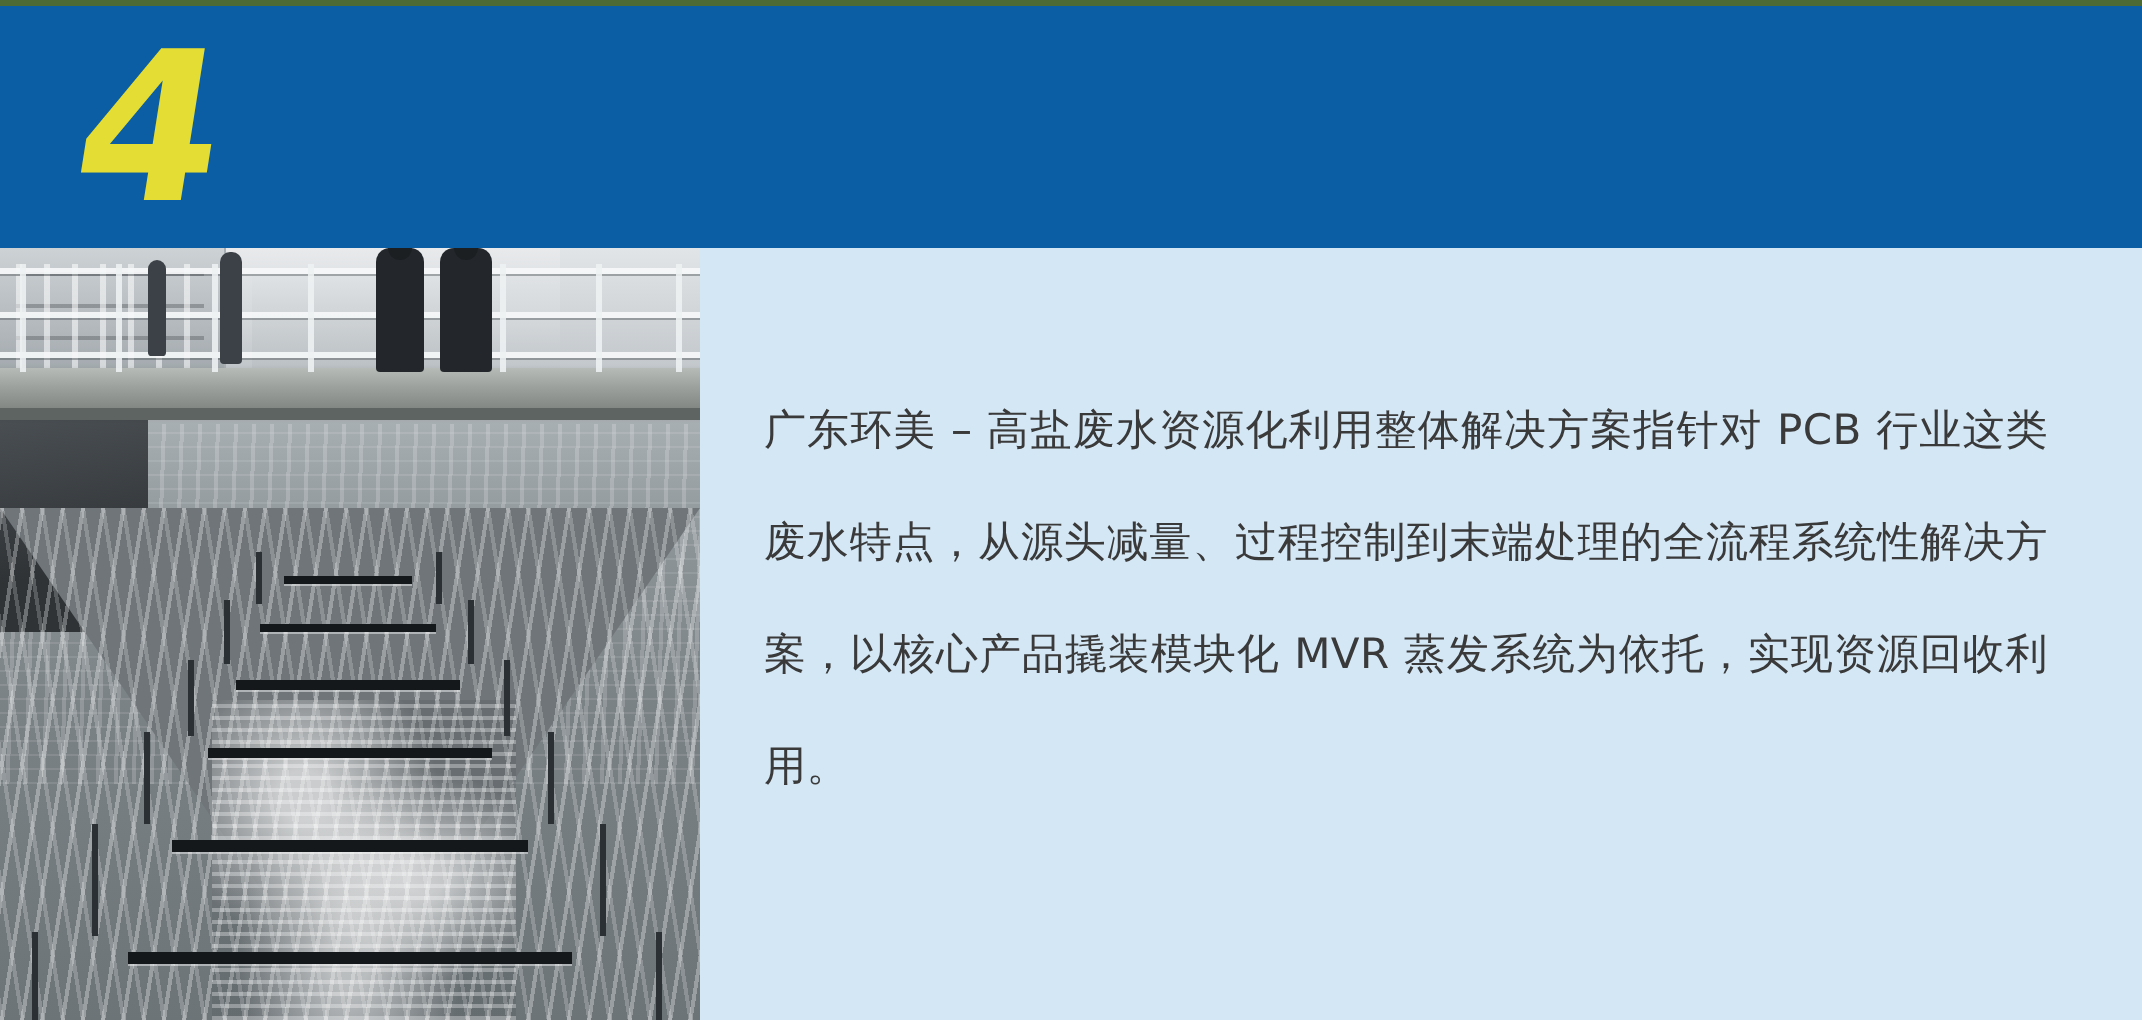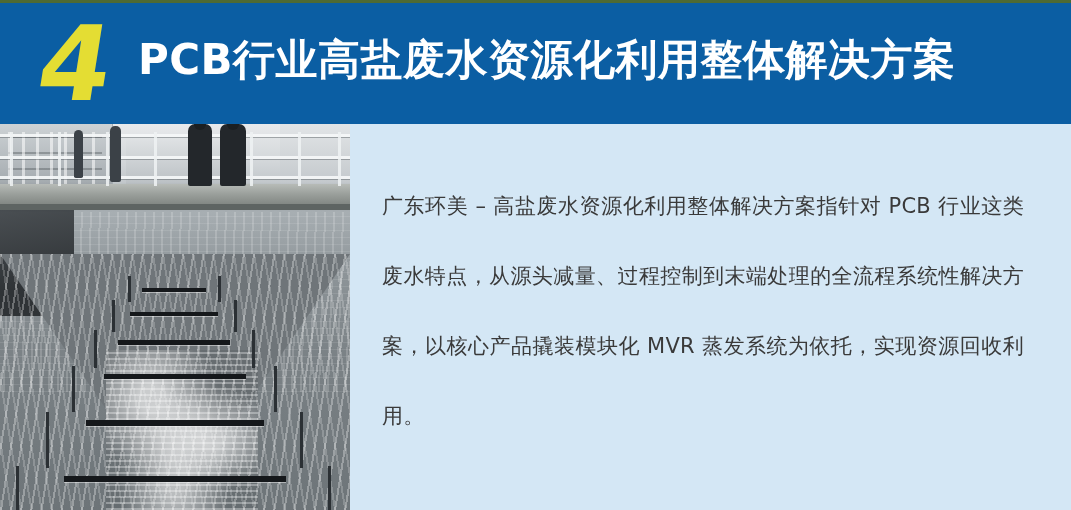--- a/index.html
+++ b/index.html
@@ -258,42 +258,41 @@
     position: absolute;
     left: 350px;
     top: 0;
     width: 721px;
     height: 386px;
     background: #d4e7f5;
   }
   .paragraph {
     position: absolute;
     left: 32px;
-    top: 26px;
+    top: 42px;
     width: 642px;
     color: #3a3a3a;
     font-family: "DejaVu Sans", "Liberation Sans", sans-serif;
     font-size: 21px;
-    line-height: 70px;
+    line-height: 56px;
     letter-spacing: 0.2px;
     text-align: justify;
     text-justify: inter-character;
   }
 </style>
 </head>
 <body>
 
 <div class="page">
 
   <div class="top-rule"></div>
 
   <div class="header-band">
     <div class="header-inner">
       <div class="badge-number">4</div>
-      <div class="header-title">PCB行业高盐废水资源化利用整体解决方案</div>
     </div>
   </div>
 
   <div class="body-region">
 
     <div class="photo">
       <div class="photo-sky"></div>
       <div class="photo-bldg-right"></div>
       <div class="photo-mid-bldg"></div>
       <div class="photo-bldg-left"></div>

